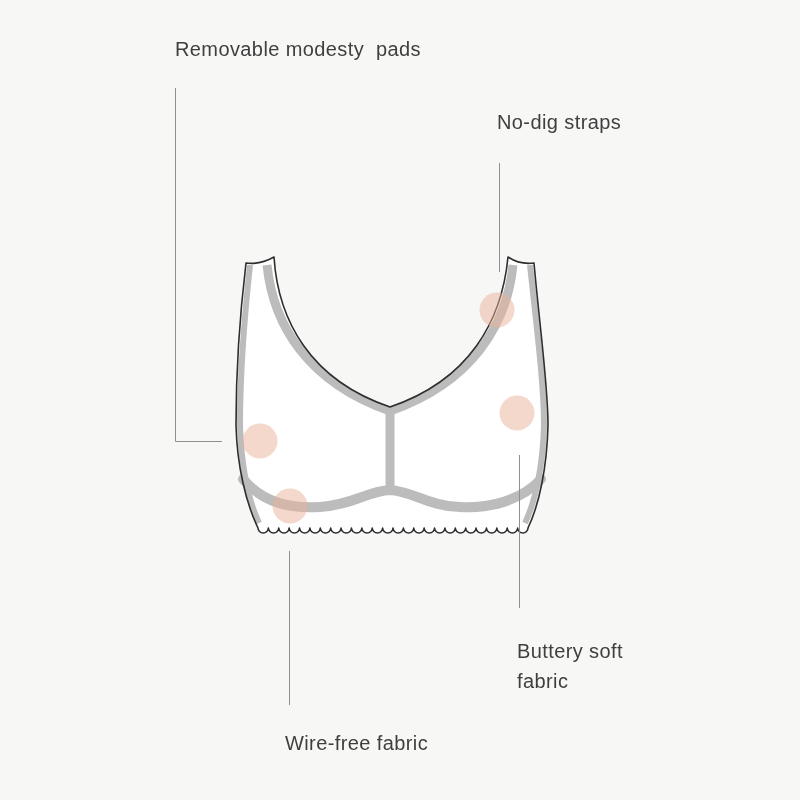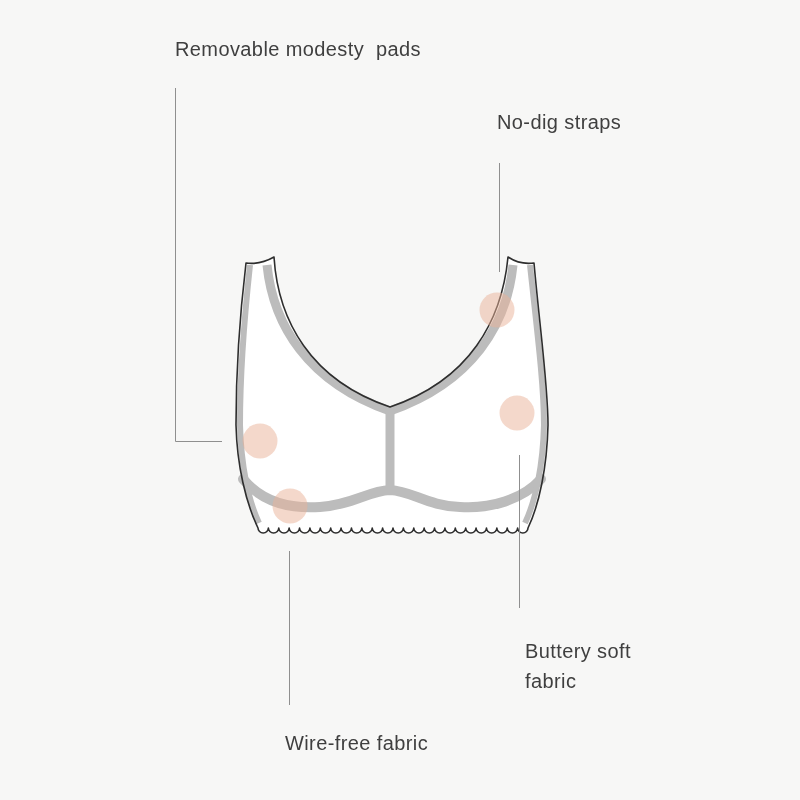--- a/index.html
+++ b/index.html
@@ -32,21 +32,20 @@
     font-weight: 300;
     letter-spacing: 0.4px;
     color: #3f3f3f;
     white-space: pre;
     line-height: 1.2;
   }
   .callout-label--wrap {
     white-space: normal;
     width: 140px;
     line-height: 1.5;
-    margin-left: 8px;
   }
 </style>
 </head>
 <body style="background: rgb(247, 247, 246);">
 
 <div class="stage">
 
   <svg class="illustration" viewBox="0 0 800 800" aria-hidden="true">
 
     <path stroke="none" d="M246,263 Q260,265 274,257

